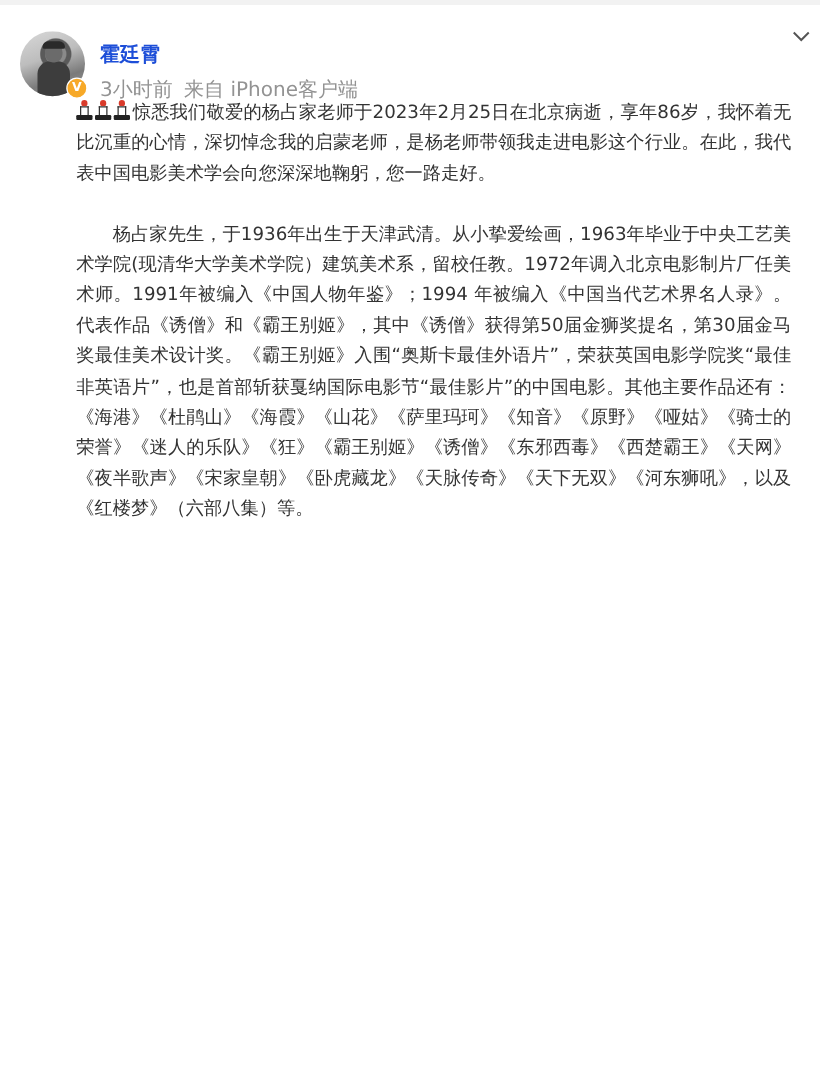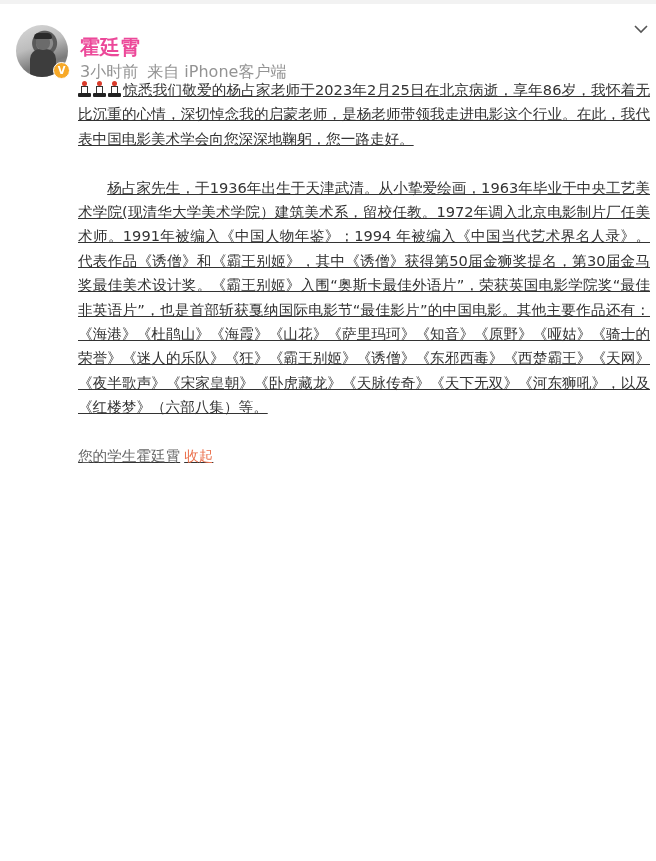--- a/index.html
+++ b/index.html
@@ -26,27 +26,27 @@
   }
   .avatar .hat-shape {
     position: absolute; left: 18px; top: 8px; width: 18px; height: 6px;
     background: #2a2a2a; border-radius: 6px 6px 2px 2px;
   }
   .verified {
     position: absolute; left: 37px; top: 37px; width: 15px; height: 15px; border-radius: 50%;
     background: #f7a928; border: 1.5px solid #ffffff; color: #fff;
     font-size: 10px; font-weight: bold; line-height: 15px; text-align: center; box-sizing: content-box;
   }
-  .username { position: absolute; left: 80px; top: 34px; font-size: 20px; font-weight: bold; color: #ec4899; }
+  .username { position: absolute; left: 80px; top: 34px; font-size: 16px; font-weight: bold; color: #1d4ed8; }
   .meta { position: absolute; left: 80px; top: 62px; font-size: 16px; color: #939393; }
   .meta span { margin-right: 4px; }
   .chevron { position: absolute; left: 632px; top: 21px; width: 18px; height: 14px; }
   .content {
-    position: absolute; left: 78px; top: 78px; width: 572px;
-    font-size: 14.6px; line-height: 24.4px; color: #333333; letter-spacing: 0px; text-decoration: underline;
+    position: absolute; left: 61px; top: 78px; width: 572px;
+    font-size: 14.6px; line-height: 24.4px; color: #333333; letter-spacing: 0px;
   }
   .content p { margin: 0 0 24.4px 0; text-align: justify; }
   .content p.indent { text-indent: 2em; }
   .candle { display: inline-block; width: 13px; height: 16px; margin-right: 2px; vertical-align: -2px; position: relative; }
   .candle .flame { position: absolute; left: 4px; top: 0; width: 5px; height: 5px; background: #d93b2b; border-radius: 50% 50% 40% 40%; }
   .candle .stick { position: absolute; left: 3px; top: 5px; width: 7px; height: 8px; background: #fff; border: 1.5px solid #333; border-bottom: none; box-sizing: border-box; }
   .candle .base { position: absolute; left: 0; top: 12px; width: 13px; height: 4px; background: #222; border-radius: 1px; }
   .pray { font-size: 15px; }
   .sign { color: #666666; }
   .collapse { color: #eb7350; margin-left: 4px; cursor: pointer; }
@@ -79,14 +79,13 @@
 </div>
 
 <div class="content">
   <p><span class="candle"><span class="flame"></span><span class="stick"></span><span class="base"></span></span><span class="candle"><span class="flame"></span><span class="stick"></span><span class="base"></span></span><span class="candle"><span class="flame"></span><span class="stick"></span><span class="base"></span></span><span>惊悉我们敬爱的杨占家老师于2023年2月25日在北京病逝，享年86岁，我怀着无比沉重的心情，深切悼念我的启蒙老师，是杨老师带领我走进电影这个行业。在此，我代表中国电影美术学会向您深深地鞠躬，您一路走好。</span></p>
 
   <p class="indent"><span>杨占家先生，于1936年出生于天津武清。从小挚爱绘画，1963年毕业于中央工艺美术学院(现清华大学美术学院）建筑美术系，留校任教。1972年调入北京电影制片厂任美术师。1991年被编入《中国人物年鉴》；1994 年被编入《中国当代艺术界名人录》。代表作品《诱僧》和《霸王别姬》，其中《诱僧》获得第50届金狮奖提名，第30届金马奖最佳美术设计奖。《霸王别姬》入围“奥斯卡最佳外语片”，荣获英国电影学院奖“最佳非英语片”，也是首部斩获戛纳国际电影节“最佳影片”的中国电影。其他主要作品还有：《海港》《杜鹃山》《海霞》《山花》《萨里玛珂》《知音》《原野》《哑姑》《骑士的荣誉》《迷人的乐队》《狂》《霸王别姬》《诱僧》《东邪西毒》《西楚霸王》《天网》《夜半歌声》《宋家皇朝》《卧虎藏龙》《天脉传奇》《天下无双》《河东狮吼》，以及《红楼梦》（六部八集）等。</span></p>
 
 
 
 
-  <p><span class="sign">您的学生霍廷霄</span><span class="collapse">收起</span></p>
 </div>
 
 </body></html>

